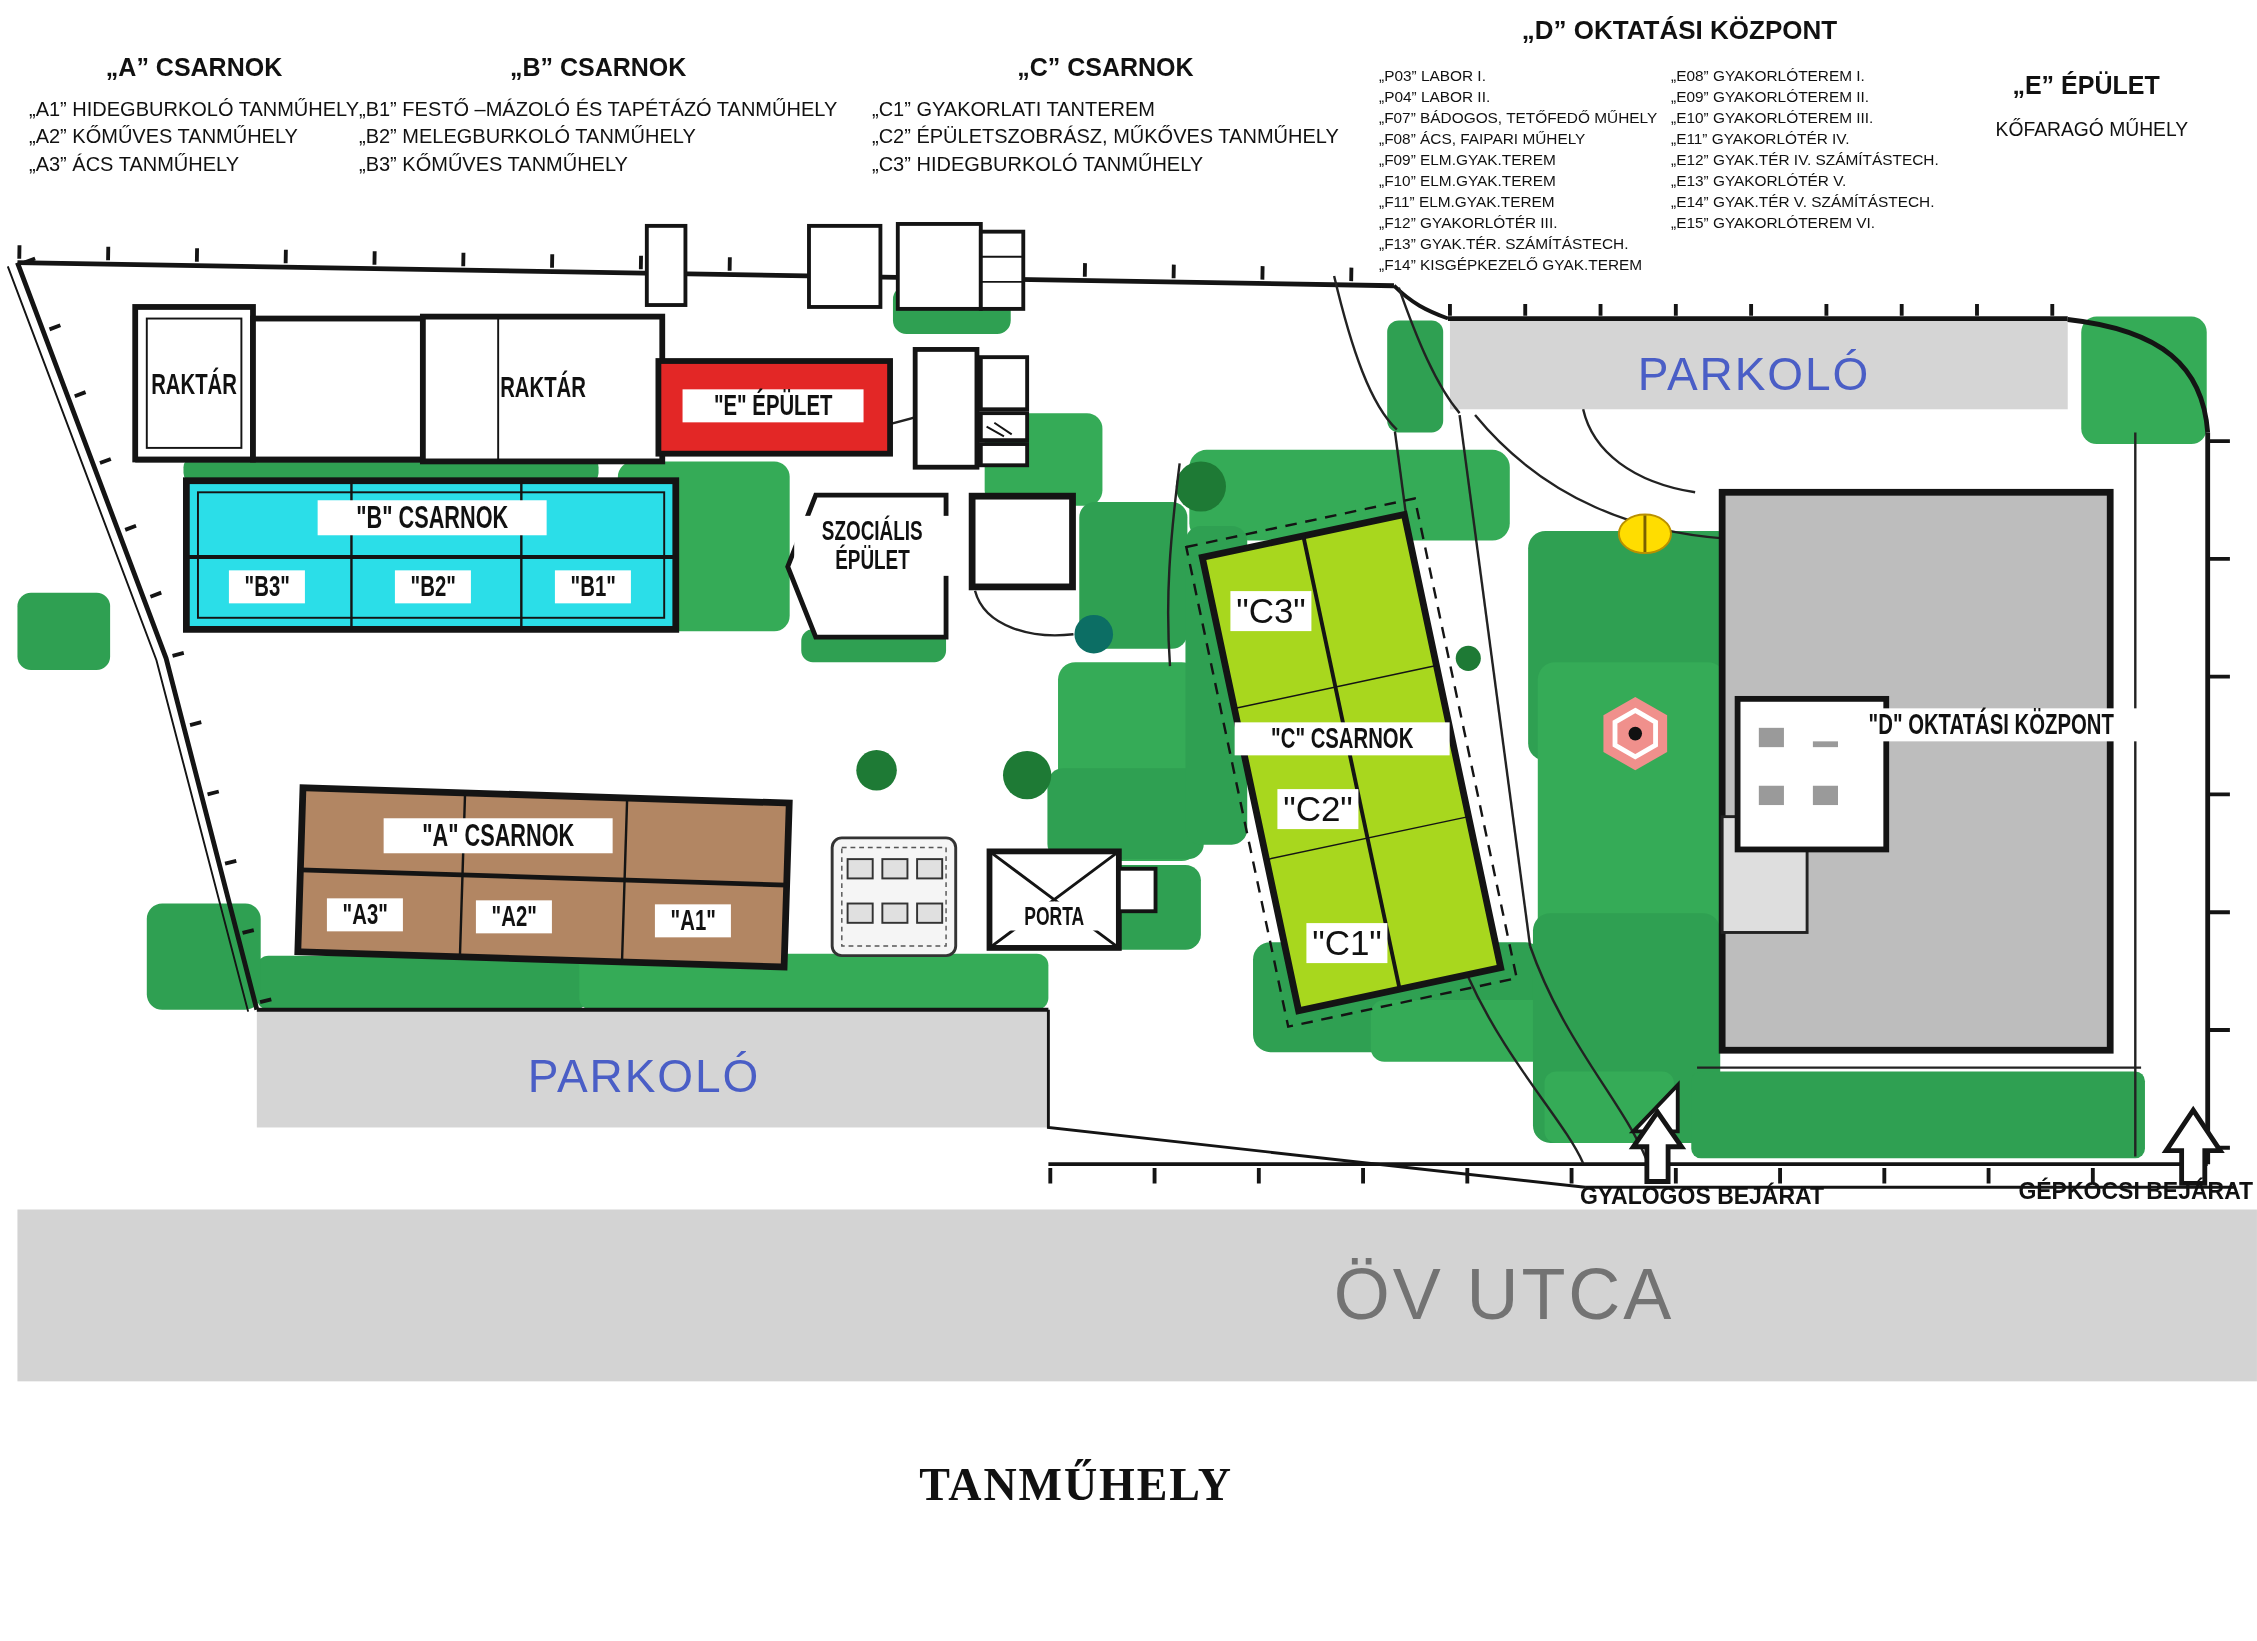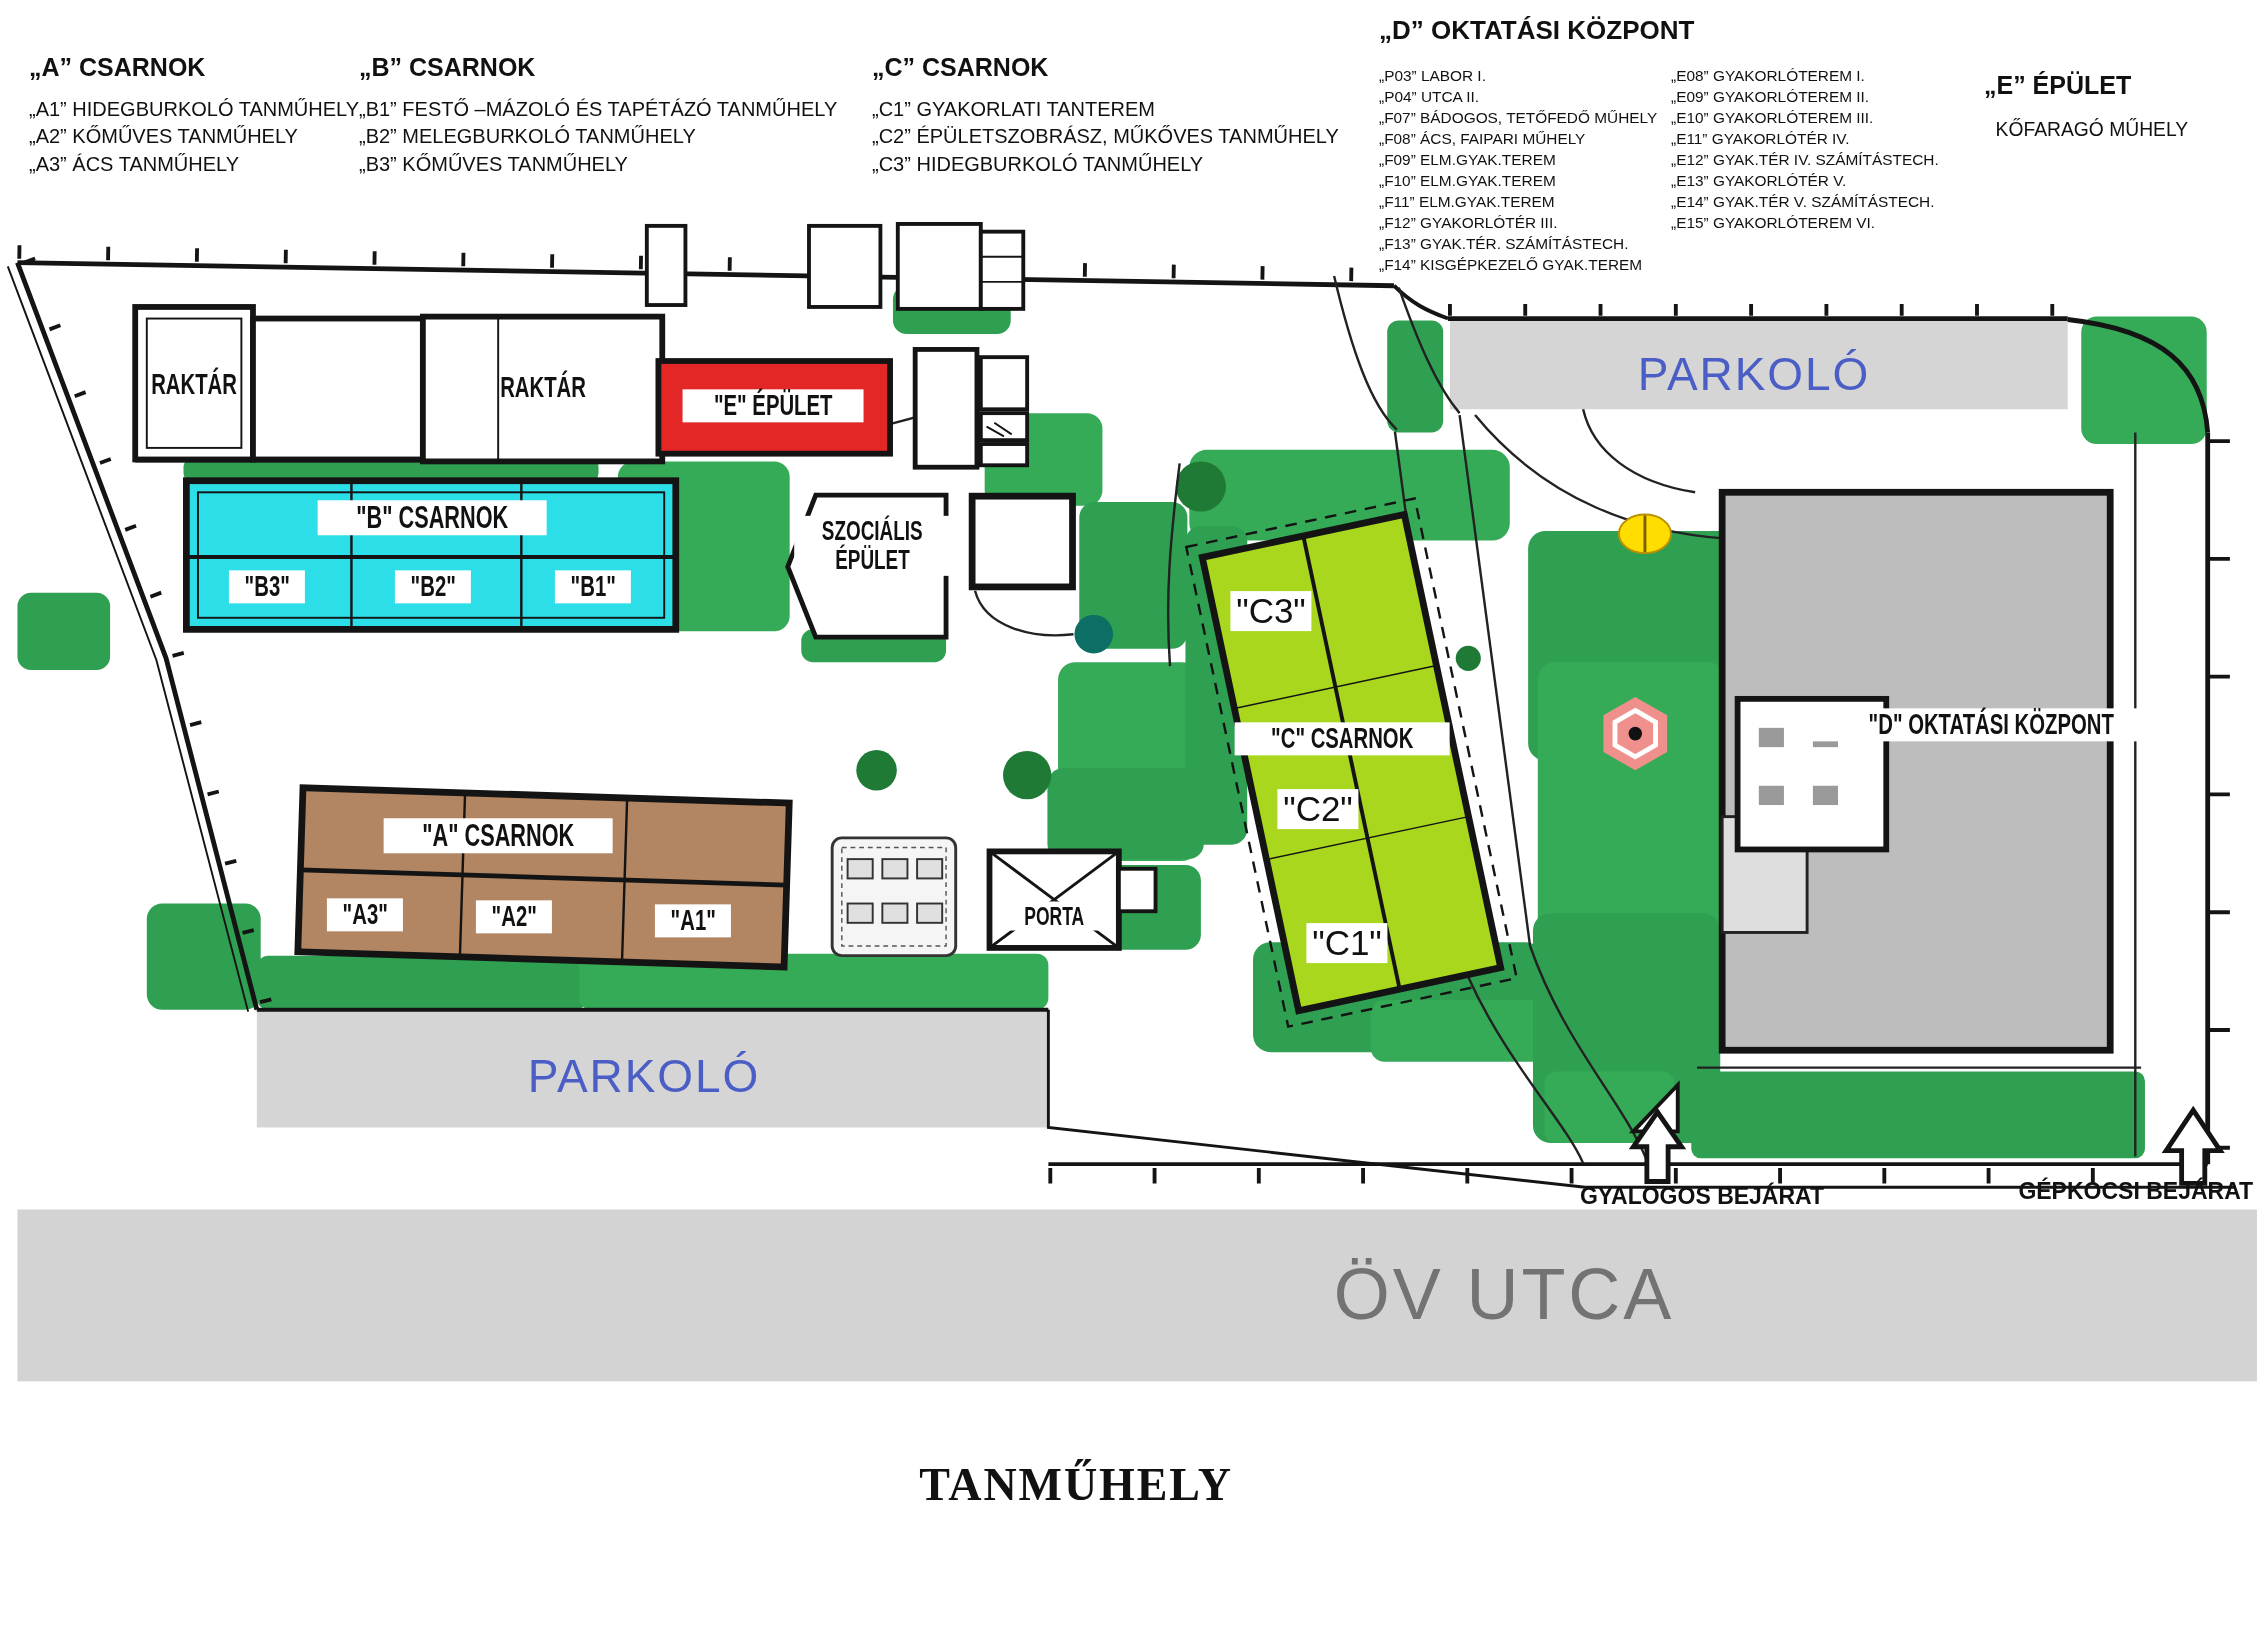--- a/index.html
+++ b/index.html
@@ -7,21 +7,21 @@
     --cyan:#2BDEE8; --brown:#B28663; --lime:#A8D71E; --red:#E32726;
     --gray_building:#BDBDBD; --gray_parking:#D5D5D5; --gray_street:#D3D3D3;
     --blue_text:#4A5EC6; --pink:#F0908C; --yellow:#FFDD00; --ink:#141414;
   }
   html,body{margin:0;padding:0;background:#fff;}
   #page{position:relative;width:2257px;height:1641px;background:#fff;overflow:hidden;
         font-family:"Liberation Sans",sans-serif;color:#111;}
   #plan-svg{position:absolute;left:0;top:0;}
   .abs{position:absolute;}
   
-  .lg-title{font-size:25px;font-weight:700;white-space:nowrap;}
+  .lg-title{font-size:25px;font-weight:700;white-space:nowrap;text-align:center;}
   .lg-title.big{font-size:26px;}
   .lg-items{margin-top:13.5px;}
   .li{font-size:20px;line-height:27.5px;white-space:nowrap;}
   .li-sm{font-size:15.4px;line-height:21px;white-space:nowrap;}
   .li-e{font-size:19.3px;margin-top:19.3px;margin-left:11.6px;white-space:nowrap;}
   
   .chip{position:absolute;transform:translate(-50%,-50%);background:#fff;color:#111;
         padding:1px 5.8px;white-space:nowrap;text-align:center;line-height:1.08;}
   .nobg{background:transparent;padding:0;}
   .cond{display:inline-block;transform:scaleX(0.70);transform-origin:50% 50%;font-weight:700;white-space:nowrap;}
@@ -250,21 +250,21 @@
       <div class="li">„C2” ÉPÜLETSZOBRÁSZ, MŰKŐVES TANMŰHELY</div>
       <div class="li">„C3” HIDEGBURKOLÓ TANMŰHELY</div>
     </div>
   </div>
 
   <div class="abs" style="left:1379px;top:15.4px;">
     <div class="lg-title big">„D” OKTATÁSI KÖZPONT</div>
     <div style="display:flex;margin-top:19px;">
       <div style="width:292px;">
         <div class="li-sm">„P03” LABOR I.</div>
-        <div class="li-sm">„P04” UTCA II.</div>
+        <div class="li-sm">„P04” LABOR II.</div>
         <div class="li-sm">„F07” BÁDOGOS, TETŐFEDŐ MŰHELY</div>
         <div class="li-sm">„F08” ÁCS, FAIPARI MŰHELY</div>
         <div class="li-sm">„F09” ELM.GYAK.TEREM</div>
         <div class="li-sm">„F10” ELM.GYAK.TEREM</div>
         <div class="li-sm">„F11” ELM.GYAK.TEREM</div>
         <div class="li-sm">„F12” GYAKORLÓTÉR III.</div>
         <div class="li-sm">„F13” GYAK.TÉR. SZÁMÍTÁSTECH.</div>
         <div class="li-sm">„F14” KISGÉPKEZELŐ GYAK.TEREM</div>
       </div>
       <div style="width:309px;">

